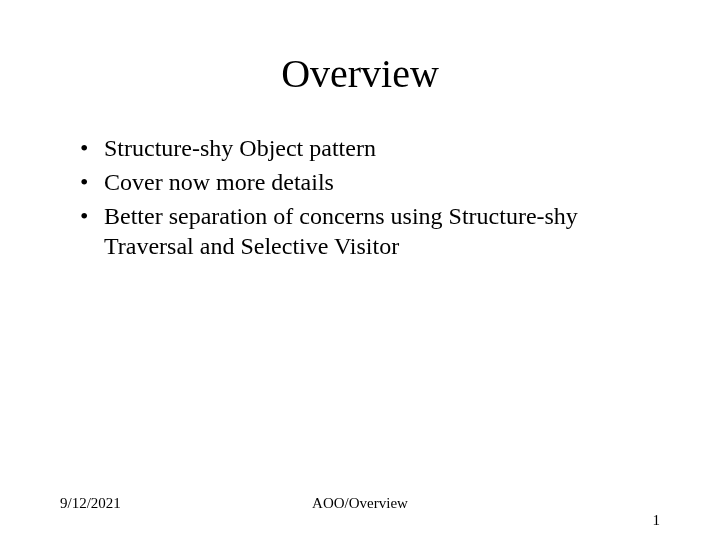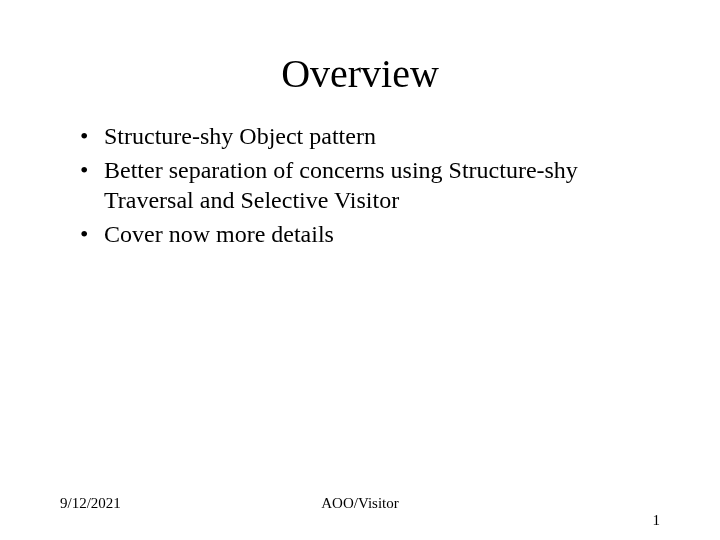--- a/index.html
+++ b/index.html
@@ -12,21 +12,21 @@
   }
   .slide {
     width: 720px;
     height: 540px;
     position: relative;
     padding: 50px 60px 0 60px;
   }
   .title {
     font-size: 40px;
     text-align: center;
-    margin-bottom: 24px;
+    margin-bottom: 36px;
     font-weight: normal;
   }
   .bullets {
     list-style: none;
     font-size: 24px;
     line-height: 1.25;
     padding-left: 20px;
   }
   .bullets li {
     position: relative;
@@ -51,21 +51,21 @@
   .footer-center { text-align: center; }
   .footer-right { position: absolute; right: 60px; }
 </style>
 </head>
 <body>
 
 <div class="slide">
   <h1 class="title">Overview</h1>
   <ul class="bullets">
     <li>Structure-shy Object pattern</li>
+    <li>Cover now more details</li>
     <li>Better separation of concerns using Structure-shy Traversal and Selective Visitor</li>
-    <li>Cover now more details</li>
   </ul>
   <div class="footer">
     <span class="footer-left">9/12/2021</span>
-    <div class="footer-center">AOO/Visitor</div>
+    <div class="footer-center">AOO/Overview</div>
     <span class="footer-right">1</span>
   </div>
 </div>
 
 </body></html>

